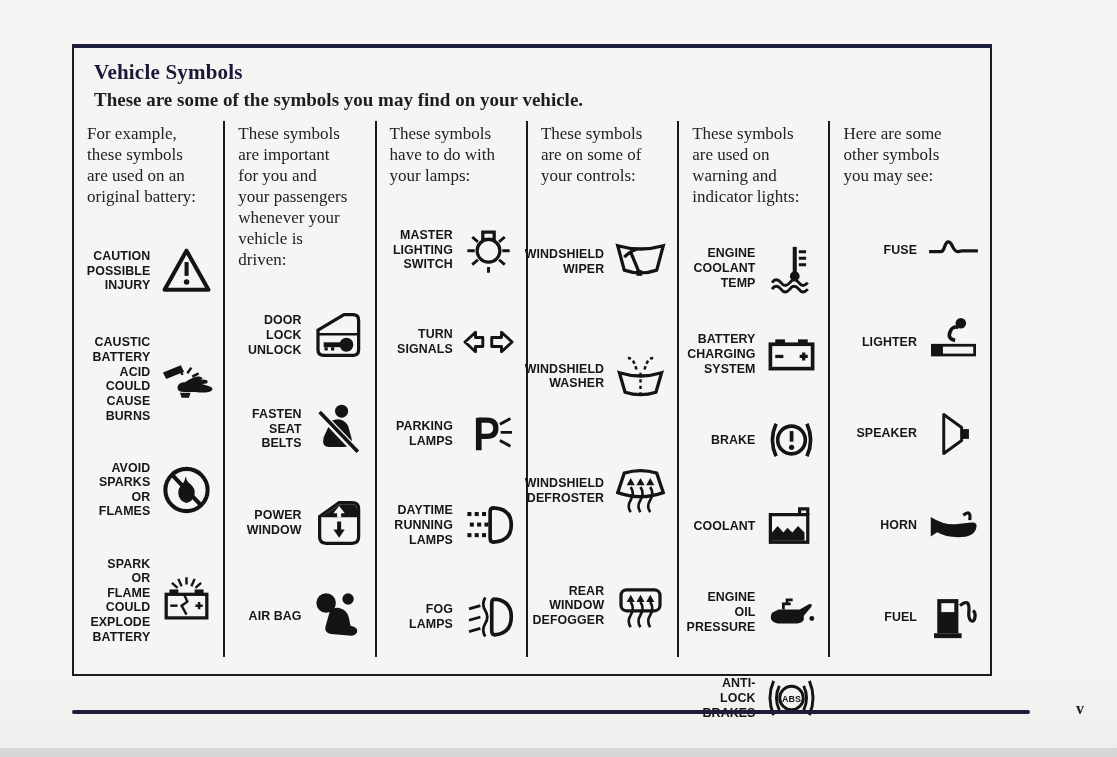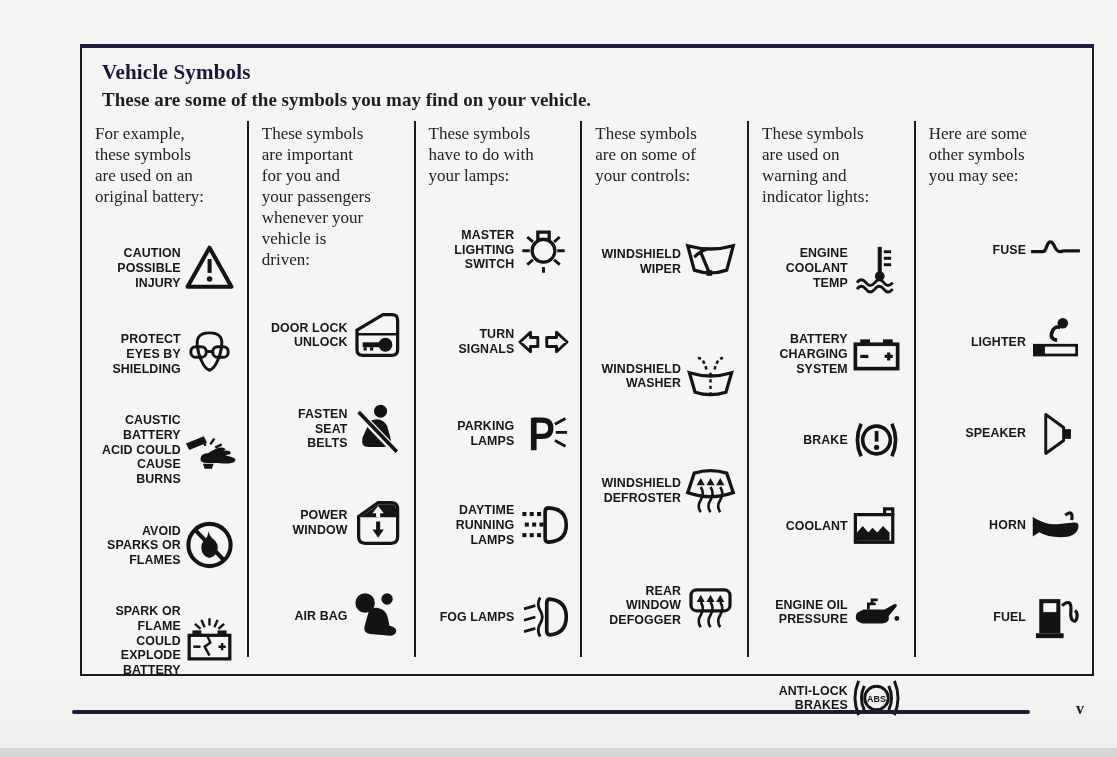--- a/index.html
+++ b/index.html
@@ -6,21 +6,21 @@
   body{
     width:1117px;height:757px;
     background:#f5f4f2;
     font-family:"Liberation Serif", serif;
     position:relative;
     overflow:hidden;
   }
   .page{position:absolute;inset:0;background:linear-gradient(180deg,#f6f5f3 0%,#f4f3f1 90%,#efeeec 100%);}
   .bottom-strip{position:absolute;left:0;bottom:0;width:100%;height:9px;background:#d8d6d4;}
   .content-box{
-    position:absolute;left:80px;top:44px;width:1014px;height:632px;
+    position:absolute;left:72px;top:44px;width:920px;height:632px;
     box-sizing:border-box;
     border:2px solid #1c1c1c;
     border-top:4px solid #1e1e42;
     background:#f6f5f3;
     padding:10px 0 0 0;
   }
   .page-title{
     margin:2px 0 4px 20px;
     font-size:21px;font-weight:bold;color:#181838;
     letter-spacing:.2px;
@@ -49,20 +49,21 @@
     white-space:pre-line;
   }
   .items{
     flex:1;
     display:flex;flex-direction:column;
     justify-content:space-around;
     padding-bottom:4px;
   }
   .item{
     display:flex;align-items:center;justify-content:flex-end;
+    gap:7px;
     min-height:52px;
     margin-top:32px;
   }
   .label{
     flex:1;
     text-align:right;
     font-family:"Liberation Sans", sans-serif;
     font-weight:bold;
     font-size:12.4px;line-height:1.18;
     color:#161616;
@@ -104,35 +105,20 @@
 INJURY</div>
               <div class="icon">
                 <svg viewBox="0 0 64 64" width="55" height="52" xmlns="http://www.w3.org/2000/svg">
                   <path d="M32 7 L59 55 H5 Z" fill="none" stroke="#141414" stroke-width="5" stroke-linejoin="round"></path>
                   <rect x="29.6" y="21" width="5" height="17" fill="#141414"></rect>
                   <circle cx="32.1" cy="45.5" r="3.4" fill="#141414"></circle>
                 </svg>
               </div>
             </div>
             <div class="item">
-              <div class="label">PROTECT
-EYES BY
-SHIELDING</div>
-              <div class="icon">
-                <svg viewBox="0 0 64 64" width="55" height="52" xmlns="http://www.w3.org/2000/svg">
-                  <g fill="none" stroke="#141414" stroke-width="3.6">
-                    <path d="M17 21 Q15 6 32 6 Q49 6 47 21 Q46 32 42 40 Q38 50 32 52 Q26 50 22 40 Q18 32 17 21"></path>
-                    <rect x="9" y="23" width="19" height="13" rx="6"></rect>
-                    <rect x="36" y="23" width="19" height="13" rx="6"></rect>
-                    <path d="M28 29 h8"></path>
-                  </g>
-                </svg>
-              </div>
-            </div>
-            <div class="item">
               <div class="label">CAUSTIC
 BATTERY
 ACID COULD
 CAUSE
 BURNS</div>
               <div class="icon">
                 <svg viewBox="0 0 64 64" width="55" height="52" xmlns="http://www.w3.org/2000/svg">
                   <g stroke="#141414" stroke-width="3" fill="none">
                     <path d="M33 25 l5 -7 M39 29 l8 -4 M27 27 l-3 -8 M41 35 h9"></path>
                   </g>

